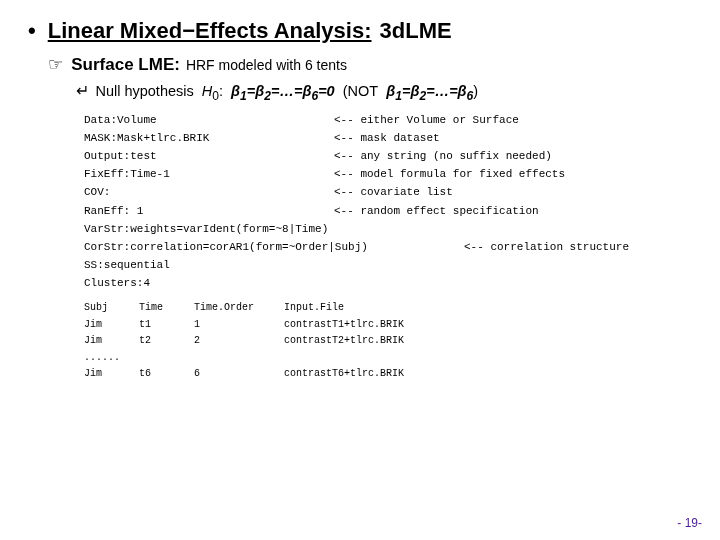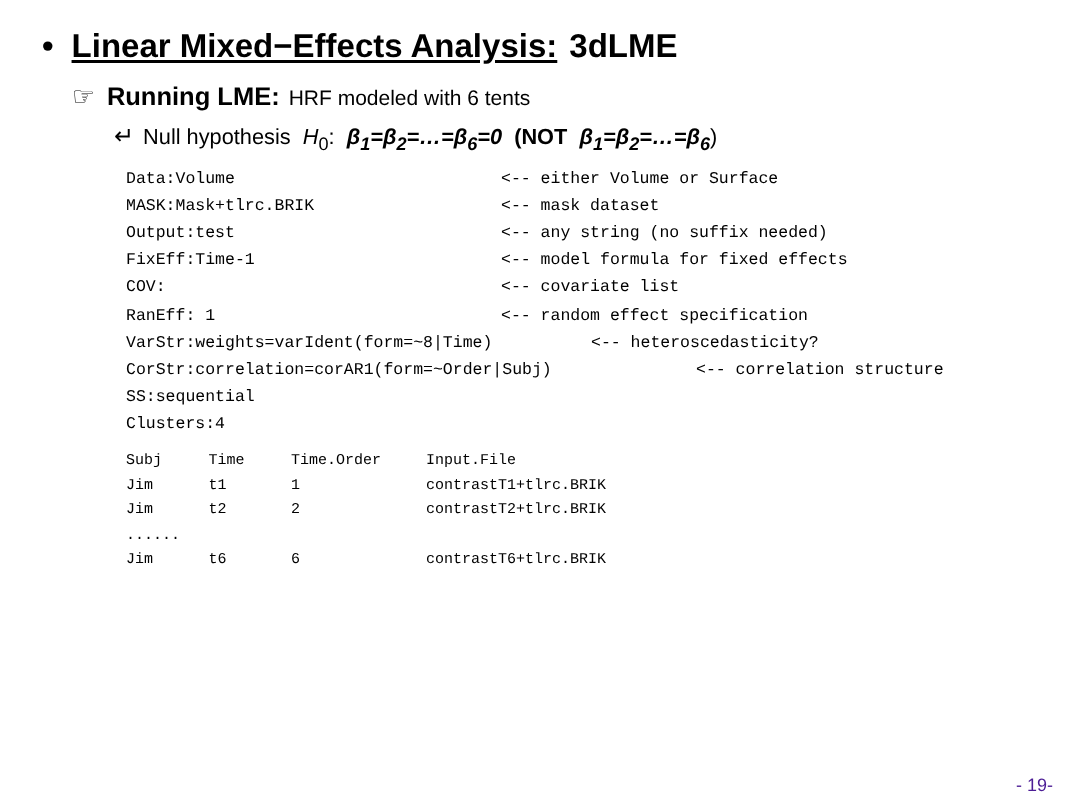--- a/index.html
+++ b/index.html
@@ -64,21 +64,21 @@
     }
     .arrow-symbol {
       font-size: 16px;
       margin-right: 2px;
     }
     .hyp-bold {
       font-weight: bold;
       font-style: italic;
     }
     .not-bold {
-      font-weight: bold;
+      font-weight: normal;
       font-style: normal;
     }
     .code-table {
       margin-left: 36px;
       font-family: 'Courier New', Courier, monospace;
       font-size: 11px;
       line-height: 1.65;
       margin-bottom: 8px;
     }
     .code-row {
@@ -121,21 +121,21 @@
 
   <div class="main-title">
     <span class="bullet-large">•</span>
     <span class="title-underline">Linear Mixed−Effects Analysis:</span>
     <span>3dLME</span>
   </div>
 
   <div class="section">
     <div class="running-lme">
       <span class="hand-symbol">☞</span>
-      <span class="running-lme-text">Running LME:</span>
+      <span class="running-lme-text">Surface LME:</span>
       <span class="running-lme-sub">HRF modeled with 6 tents</span>
     </div>
 
     <div class="null-hyp">
       <span class="arrow-symbol">↵</span>
       <span>
         Null hypothesis&nbsp;
         <span><i>H</i><sub>0</sub>:</span>
         &nbsp;<span class="hyp-bold">β<sub>1</sub>=β<sub>2</sub>=…=β<sub>6</sub>=0</span>&nbsp;
         <span class="not-bold">(NOT</span>&nbsp;
@@ -163,21 +163,20 @@
       <div class="code-row">
         <span class="code-left">COV:</span>
         <span class="code-right">&lt;-- covariate list</span>
       </div>
       <div class="code-row">
         <span class="code-left">RanEff:    1</span>
         <span class="code-right">&lt;-- random effect specification</span>
       </div>
       <div class="code-row">
         <span class="code-left" style="min-width:310px;">VarStr:weights=varIdent(form=~8|Time)</span>
-        <span class="code-right">&lt;-- heteroscedasticity?</span>
       </div>
       <div class="code-row">
         <span class="code-left" style="min-width:380px;">CorStr:correlation=corAR1(form=~Order|Subj)</span>
         <span class="code-right">&lt;-- correlation structure</span>
       </div>
       <div class="code-row">
         <span class="code-left" style="min-width:200px;">SS:sequential</span>
       </div>
       <div class="code-row">
         <span class="code-left">Clusters:4</span>

